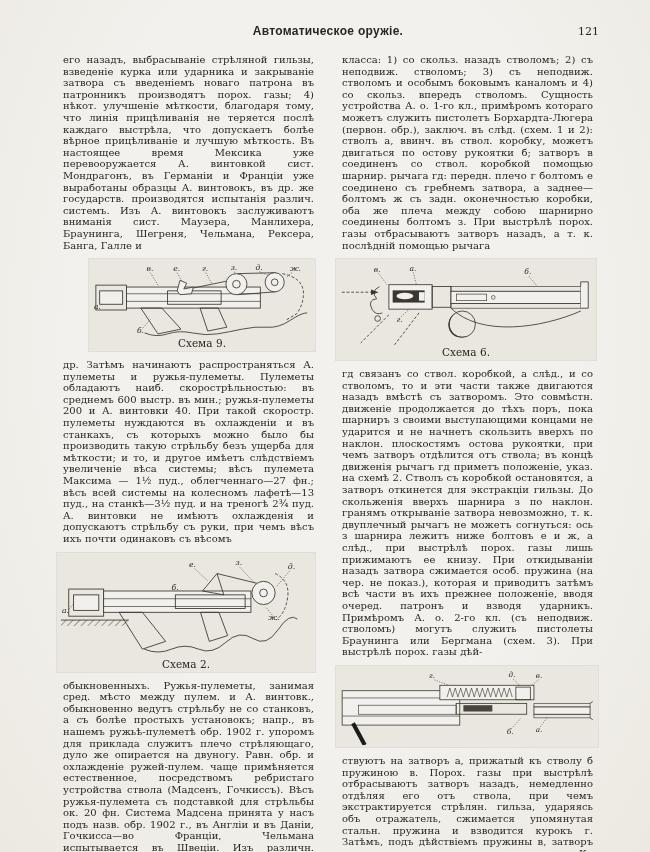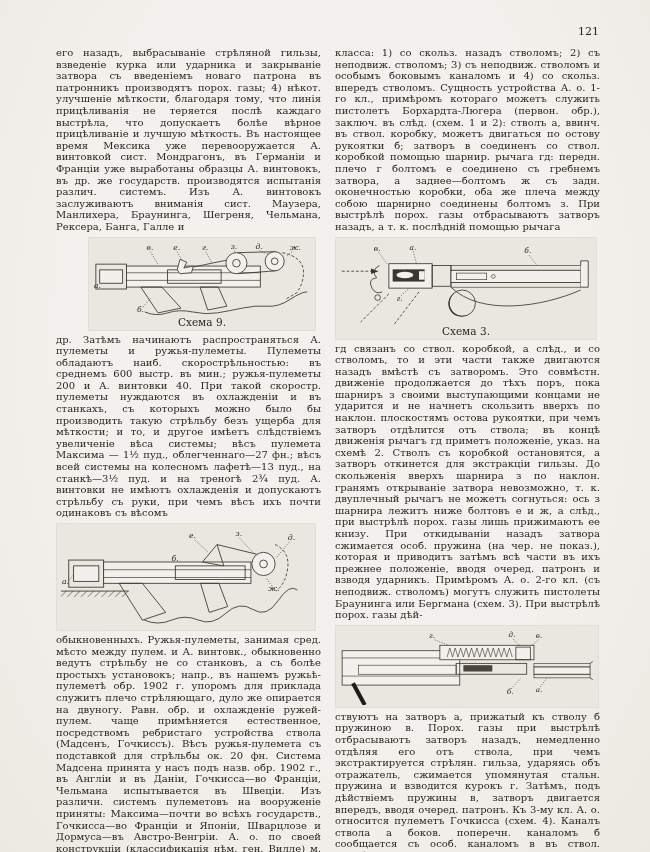--- a/index.html
+++ b/index.html
@@ -9,21 +9,21 @@
     font-family:"DejaVu Serif","Liberation Serif",serif;
     color:#2a2722;
   }
   .hdr{position:absolute;top:24px;left:55px;width:546px;height:16px;}
   .hdr-title{position:absolute;left:0;right:0;text-align:center;
     font-family:"Liberation Sans","DejaVu Sans",sans-serif;font-weight:700;
     font-size:12px;letter-spacing:.3px;}
   .hdr-num{position:absolute;right:2px;top:1px;font-size:11px;}
   .cols{position:absolute;top:46px;left:55px;width:546px;display:flex;gap:12px;}
   .col{width:267px;text-align:justify;font-size:10px;line-height:11.6px;word-spacing:.2px;}
-  .col p{margin:1px;}
+  .col p{margin:8px;}
   .figwrap{background:#eae7e1;outline:1px solid #e1ded6;padding:3px 2px 2px;margin:5px 0 4px 0;}
   .fig1wrap{width:222px;margin-left:34px;}
   .fig2wrap{width:254px;margin-left:2px;}
   .fig3wrap{width:256px;margin-left:2px;}
   .fig4wrap{width:258px;margin-left:2px;}
   .figwrap svg{display:block;margin:0 auto;}
   .fig-caption{text-align:center;font-size:10.5px;line-height:12px;margin-top:1px;}
   .ln{stroke:#3c382f;stroke-width:.9;fill:none;}
   .thin{stroke:#3c382f;stroke-width:.7;fill:none;}
   .dash{stroke-dasharray:3,2;}
@@ -31,20 +31,21 @@
   .paper{fill:#f2f0ec;}
   .dark{fill:#3b372f;}
   text.lbl{font:italic 8px "DejaVu Serif",serif;fill:#2a2722;}
 </style>
 </head>
 <body>
 
 <div class="page">
 
   <div class="hdr">
+    <div class="hdr-title">Автоматическое оружіе.</div>
     <div class="hdr-num">121</div>
   </div>
 
   <div class="cols">
 
     <div class="col">
       <p>его назадъ, выбрасываніе стрѣляной гильзы, взведеніе курка или ударника и закрываніе затвора съ введеніемъ новаго патрона въ патронникъ производятъ порох. газы; 4) нѣкот. улучшеніе мѣткости, благодаря тому, что линія прицѣливанія не теряется послѣ каждаго выстрѣла, что допускаетъ болѣе вѣрное прицѣливаніе и лучшую мѣткость. Въ настоящее время Мексика уже перевооружается А. винтовкой сист. Мондрагонъ, въ Германіи и Франціи уже выработаны образцы А. винтовокъ, въ др. же государств. производятся испытанія различ. системъ. Изъ А. винтовокъ заслуживаютъ вниманія сист. Маузера, Манлихера, Браунинга, Шегреня, Чельмана, Рексера, Банга, Галле и</p>
 
       <div class="figwrap fig1wrap">
         <svg width="218" height="74" viewBox="0 0 228 77" role="img">
@@ -144,20 +145,21 @@
           <circle cx="209" cy="38" r="12" class="paper ln"></circle>
           <circle cx="209" cy="38" r="4" class="ln"></circle>
 
           <path class="ln dash" d="M221,18 q15,7 13,24 q-2,16 -12,24"></path>
 
           <polygon points="60,58 84,58 108,88 84,96" fill="url(#h2)" class="ln"></polygon>
           <polygon points="144,58 163,58 172,82 153,88" fill="url(#h2)" class="ln"></polygon>
 
           <path class="ln" d="M86,96 q14,6 28,0 t28,0 t28,-7 t28,-4 t26,-9 t20,-11"></path>
         </svg>
+        <div class="fig-caption">Схема 2.</div>
       </div>
 
       <p>обыкновенныхъ. Ружья-пулеметы, занимая сред. мѣсто между пулем. и А. винтовк., обыкновенно ведутъ стрѣльбу не со станковъ, а съ болѣе простыхъ установокъ; напр., въ нашемъ ружьѣ-пулеметѣ обр. 1902 г. упоромъ для приклада служитъ плечо стрѣляющаго, дуло же опирается на двуногу. Равн. обр. и охлажденіе ружей-пулем. чаще примѣняется естественное, посредствомъ ребристаго устройства ствола (Мадсенъ, Гочкиссъ). Вѣсъ ружья-пулемета съ подставкой для стрѣльбы ок. 20 фн. Система Мадсена принята у насъ подъ назв. обр. 1902 г., въ Англіи и въ Даніи, Гочкисса—во Франціи, Чельмана испытывается въ Швеціи. Изъ различн. системъ пулеметовъ на вооруженіе приняты: Максима—почти во всѣхъ государств., Гочкисса—во Франціи и Японіи, Шварцлозе и Дормуса—въ Австро-Венгріи. А. о. по своей конструкціи (классификація нѣм. ген. Вилле) м. б. раздѣлено на 4</p>
     </div>
 
     <div class="col">
       <p>класса: 1) со скольз. назадъ стволомъ; 2) съ неподвиж. стволомъ; 3) съ неподвиж. стволомъ и особымъ боковымъ каналомъ и 4) со скольз. впередъ стволомъ. Сущность устройства А. о. 1-го кл., примѣромъ котораго можетъ служить пистолетъ Борхардта-Люгера (первон. обр.), заключ. въ слѣд. (схем. 1 и 2): стволъ а, ввинч. въ ствол. коробку, можетъ двигаться по остову рукоятки б; затворъ в соединенъ со ствол. коробкой помощью шарнир. рычага гд: передн. плечо г болтомъ е соединено съ гребнемъ затвора, а заднее—болтомъ ж съ задн. оконечностью коробки, оба же плеча между собою шарнирно соединены болтомъ з. При выстрѣлѣ порох. газы отбрасываютъ затворъ назадъ, а т. к. послѣдній помощью рычага</p>
 
       <div class="figwrap fig3wrap">
         <svg width="252" height="83" viewBox="0 0 268 88" role="img">
@@ -199,21 +201,21 @@
           <rect x="124" y="34" width="32" height="7" class="thin"></rect>
           <circle cx="163" cy="37.5" r="2" class="thin"></circle>
 
           <path class="ln paper" d="M256,26 l0,-5 l8,0 l0,28 l-8,0"></path>
 
           <path class="ln" d="M118,49 C150,80 215,70 256,52"></path>
 
           <circle cx="130" cy="66" r="14" class="ln"></circle>
           <path class="dark" d="M124,54 a13.5,13.5 0 1,0 12,24 a10,10 0 1,1 -12,-24"></path>
         </svg>
-        <div class="fig-caption">Схема 3.</div>
+        <div class="fig-caption">Схема 6.</div>
       </div>
 
       <p>гд связанъ со ствол. коробкой, а слѣд., и со стволомъ, то и эти части также двигаются назадъ вмѣстѣ съ затворомъ. Это совмѣстн. движеніе продолжается до тѣхъ поръ, пока шарниръ з своими выступающими концами не ударится и не начнетъ скользить вверхъ по наклон. плоскостямъ остова рукоятки, при чемъ затворъ отдѣлится отъ ствола; въ концѣ движенія рычагъ гд приметъ положеніе, указ. на схемѣ 2. Стволъ съ коробкой остановятся, а затворъ откинется для экстракціи гильзы. До скольженія вверхъ шарнира з по наклон. гранямъ открываніе затвора невозможно, т. к. двуплечный рычагъ не можетъ согнуться: ось з шарнира лежитъ ниже болтовъ е и ж, а слѣд., при выстрѣлѣ порох. газы лишь прижимаютъ ее книзу. При откидываніи назадъ затвора сжимается особ. пружина (на чер. не показ.), которая и приводитъ затѣмъ всѣ части въ ихъ прежнее положеніе, вводя очеред. патронъ и взводя ударникъ. Примѣромъ А. о. 2-го кл. (съ неподвиж. стволомъ) могутъ служить пистолеты Браунинга или Бергмана (схем. 3). При выстрѣлѣ порох. газы дѣй-</p>
 
       <div class="figwrap fig4wrap">
         <svg width="254" height="76" viewBox="0 0 280 84" role="img">
           <defs>
             <pattern id="h4" width="5" height="5" patternUnits="userSpaceOnUse" patternTransform="rotate(45)">
               <line x1="0" y1="0" x2="0" y2="5" stroke="#45413a" stroke-width="1"></line>
             </pattern>

